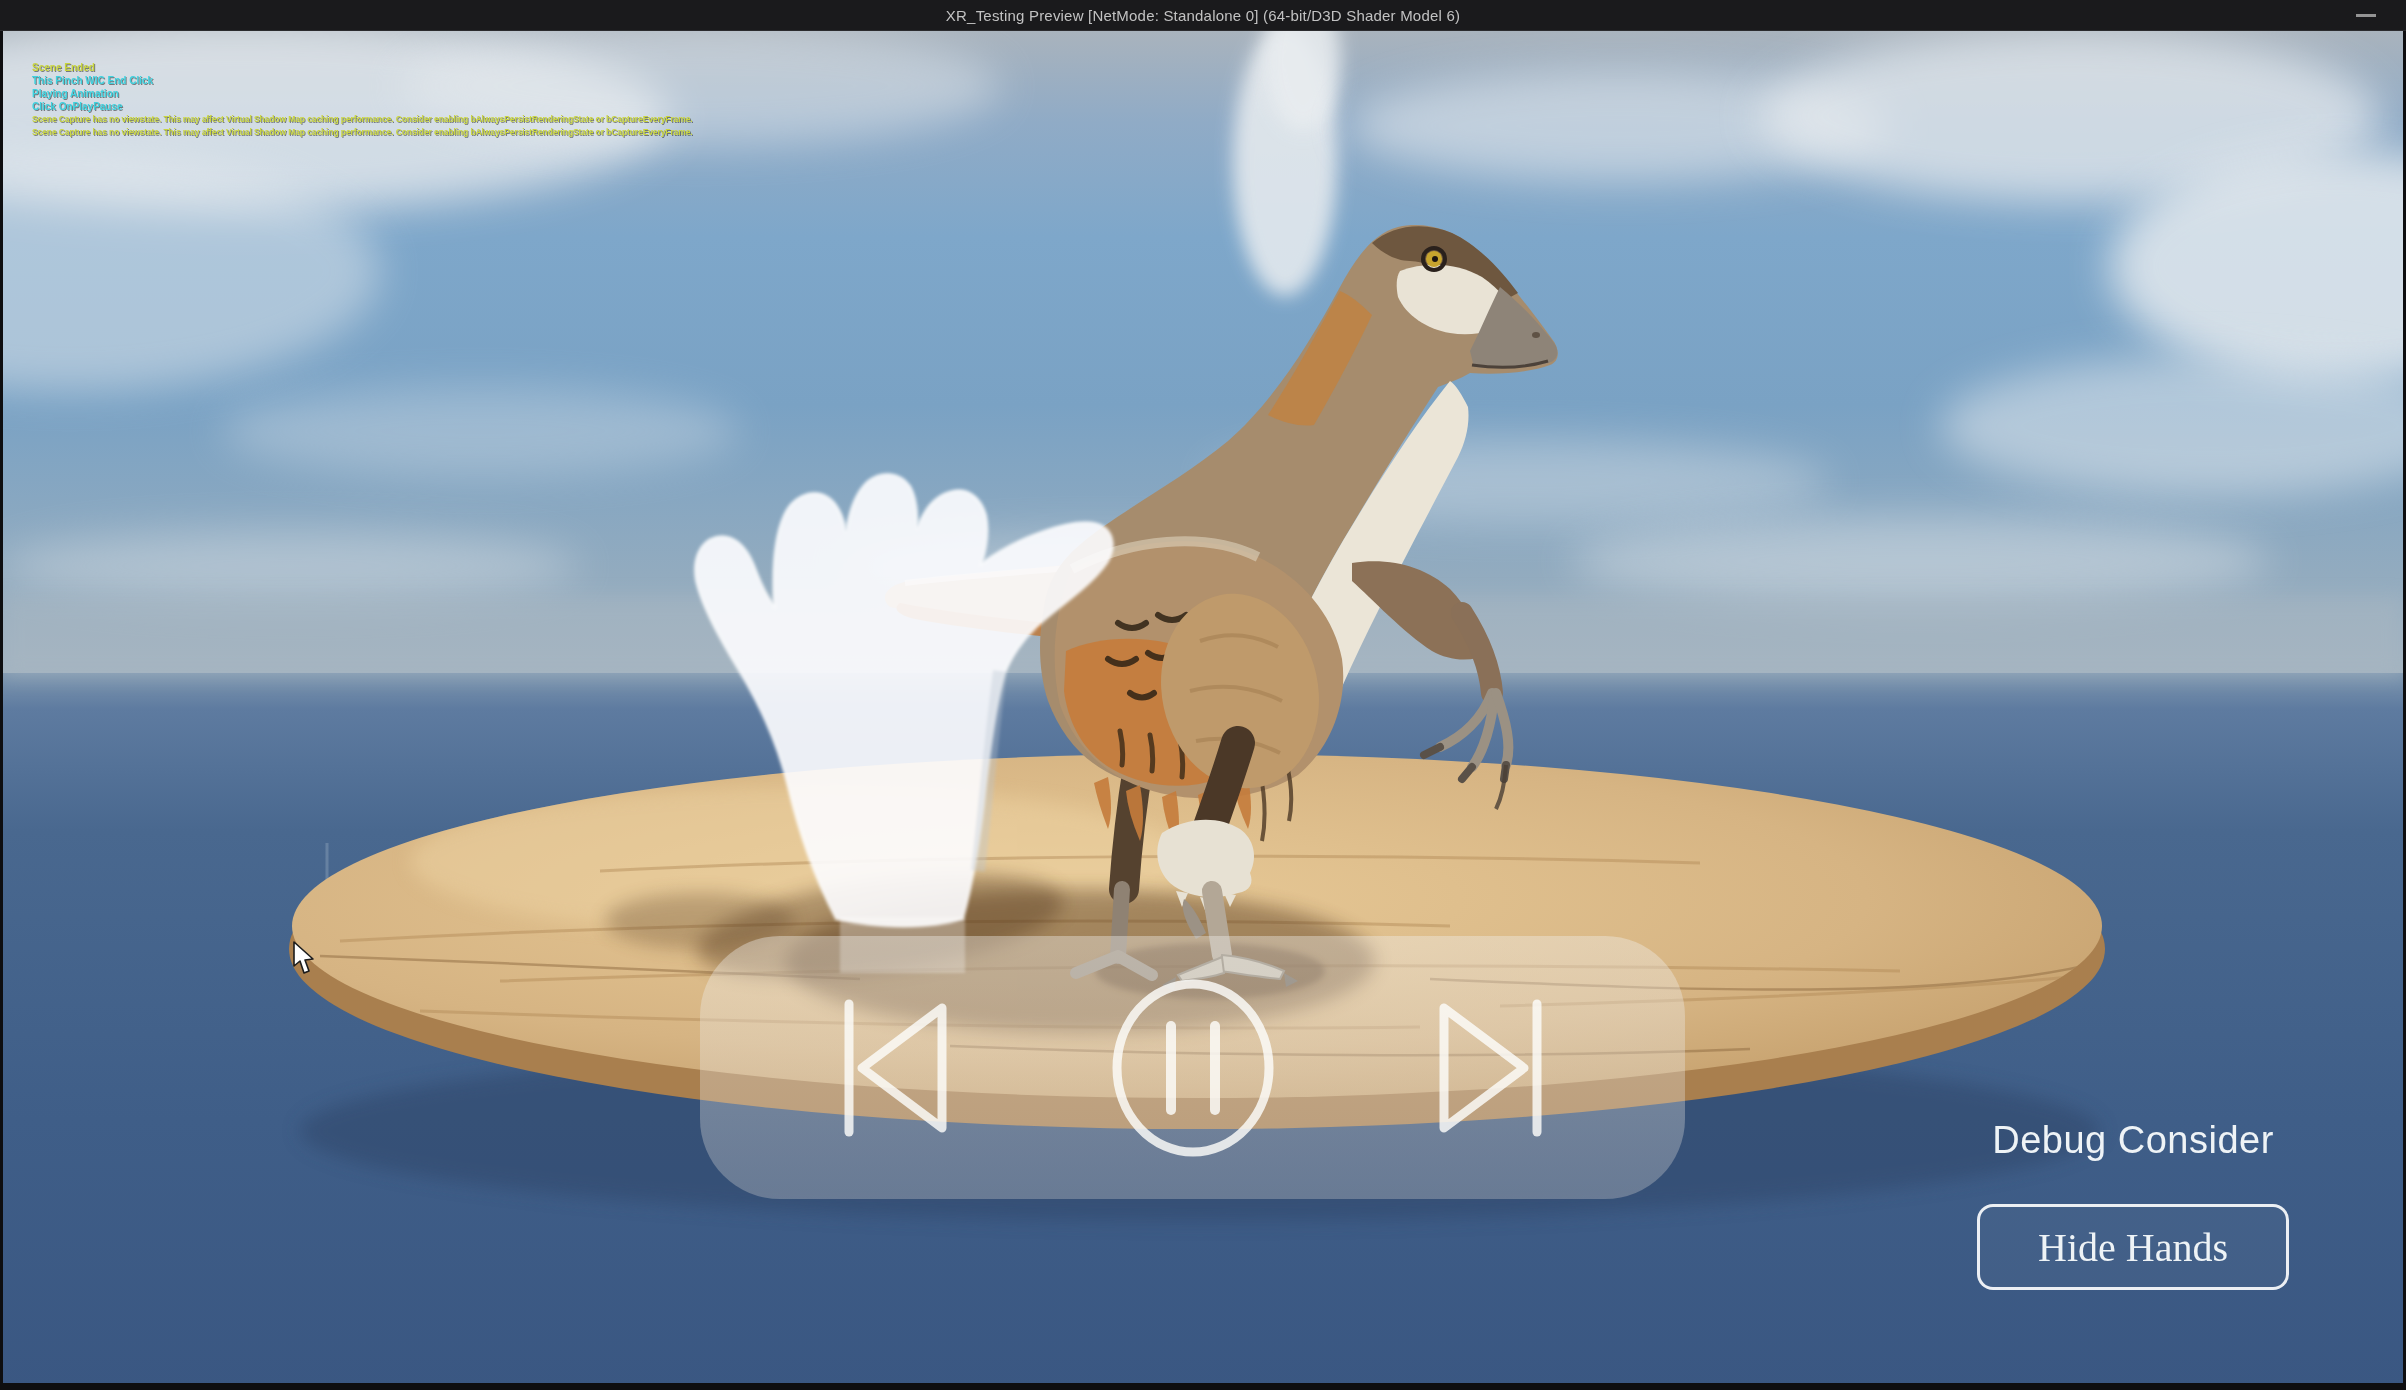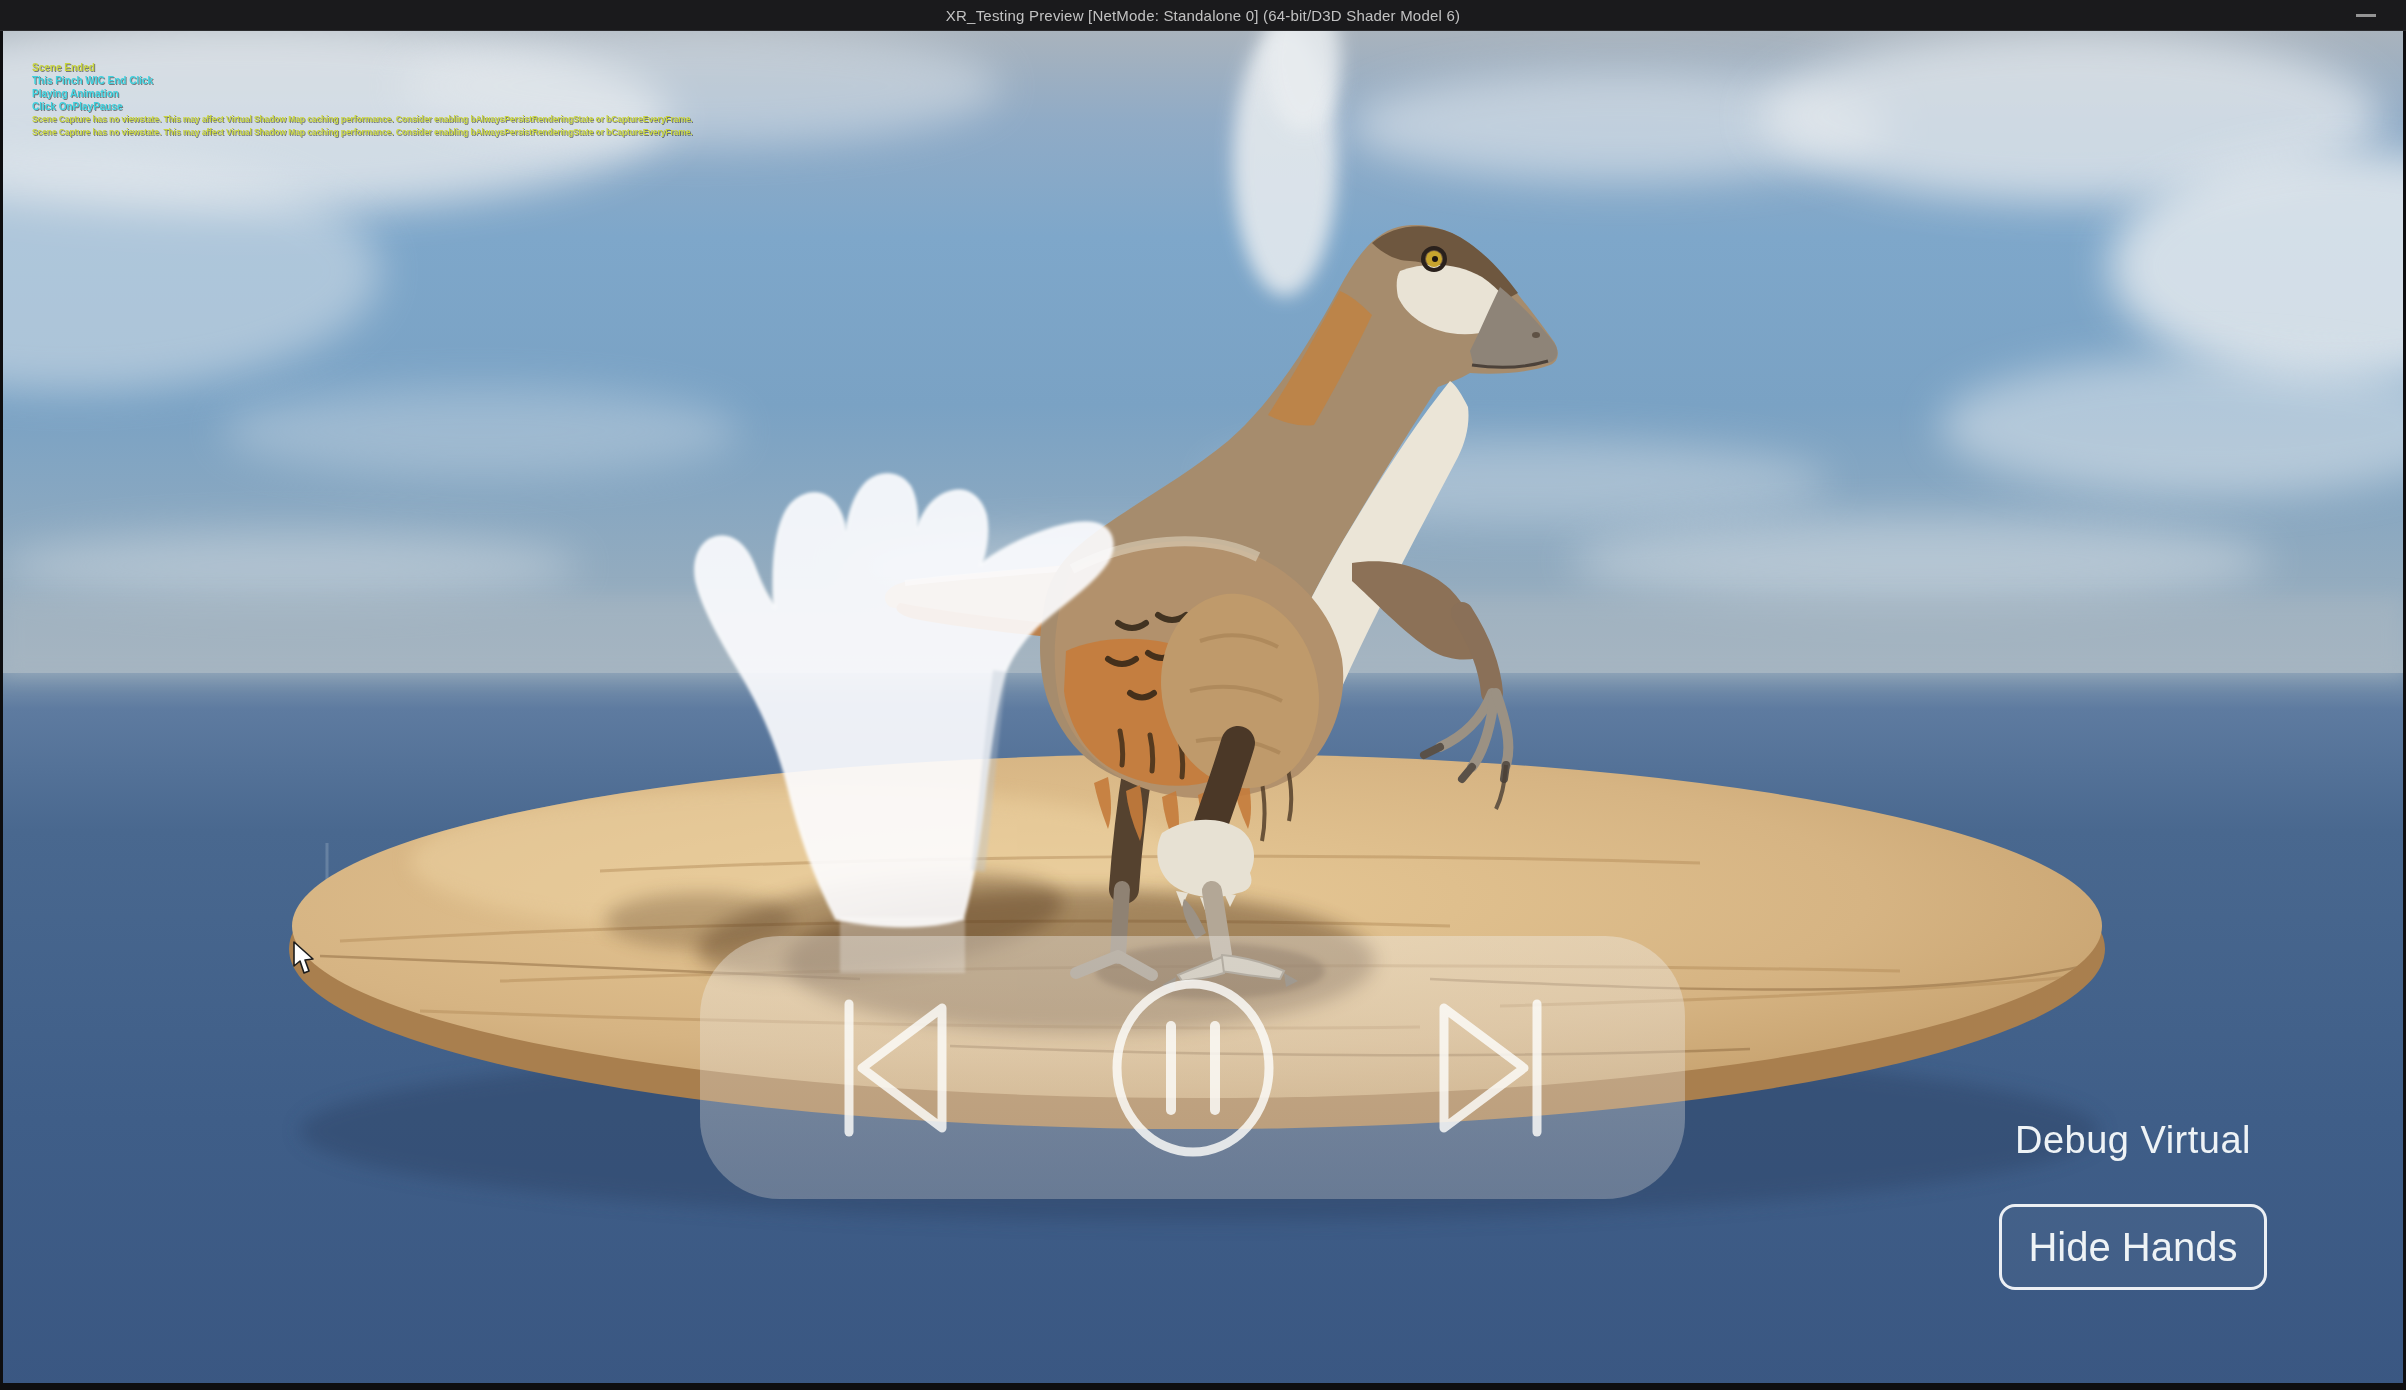--- a/index.html
+++ b/index.html
@@ -39,23 +39,23 @@
   .pb-stroke{stroke:rgba(252,252,250,.82);fill:none;}
   
   .debug-controls{
     position:absolute;left:1952px;top:1088px;width:356px;z-index:25;
     display:flex;flex-direction:column;align-items:center;
   }
   .debug-controls-title{
     color:#eef3f6;font-size:38px;font-weight:400;letter-spacing:.5px;
   }
   .hide-hands-btn{
-    margin-top:42px;width:268px;height:86px;border-radius:16px;
+    margin-top:42px;width:312px;height:86px;border-radius:16px;
     border:3px solid rgba(245,248,250,.95);background:rgba(255,255,255,.03);
-    color:#eef3f6;font-size:40px;font-family:Liberation Sans, sans-serif;
+    color:#eef3f6;font-size:40px;font-family:Liberation Serif, serif;
     display:flex;align-items:center;justify-content:center;cursor:pointer;
   }
   
   .cursor{position:absolute;left:289px;top:910px;z-index:40;}
 </style>
 </head>
 <body>
 
 <div class="titlebar">
   <span class="titlebar-text">XR_Testing Preview [NetMode: Standalone 0]  (64-bit/D3D Shader Model 6)</span>
@@ -315,21 +315,21 @@
     </button>
     <button class="pb-btn" aria-label="skip-next-icon">
       <svg width="120" height="140" viewBox="0 0 120 140">
         <polygon class="pb-stroke" points="16,10 16,130 96,70" stroke-width="9" stroke-linejoin="round"></polygon>
         <line class="pb-stroke" x1="109" y1="6" x2="109" y2="134" stroke-width="9" stroke-linecap="round"></line>
       </svg>
     </button>
   </div>
 
   <div class="debug-controls">
-    <div class="debug-controls-title">Debug Virtual</div>
+    <div class="debug-controls-title">Debug Consider</div>
     <button class="hide-hands-btn">Hide Hands</button>
   </div>
 
   <svg class="cursor" width="24" height="34" viewBox="0 0 24 34">
     <path d="M2,1 L2,25 L8,20 L12,32 L17,30 L13,19 L21,18 Z" fill="#ffffff" stroke="#1c1c1c" stroke-width="1.6" stroke-linejoin="round"></path>
   </svg>
 
 </div>
 
 </body></html>

